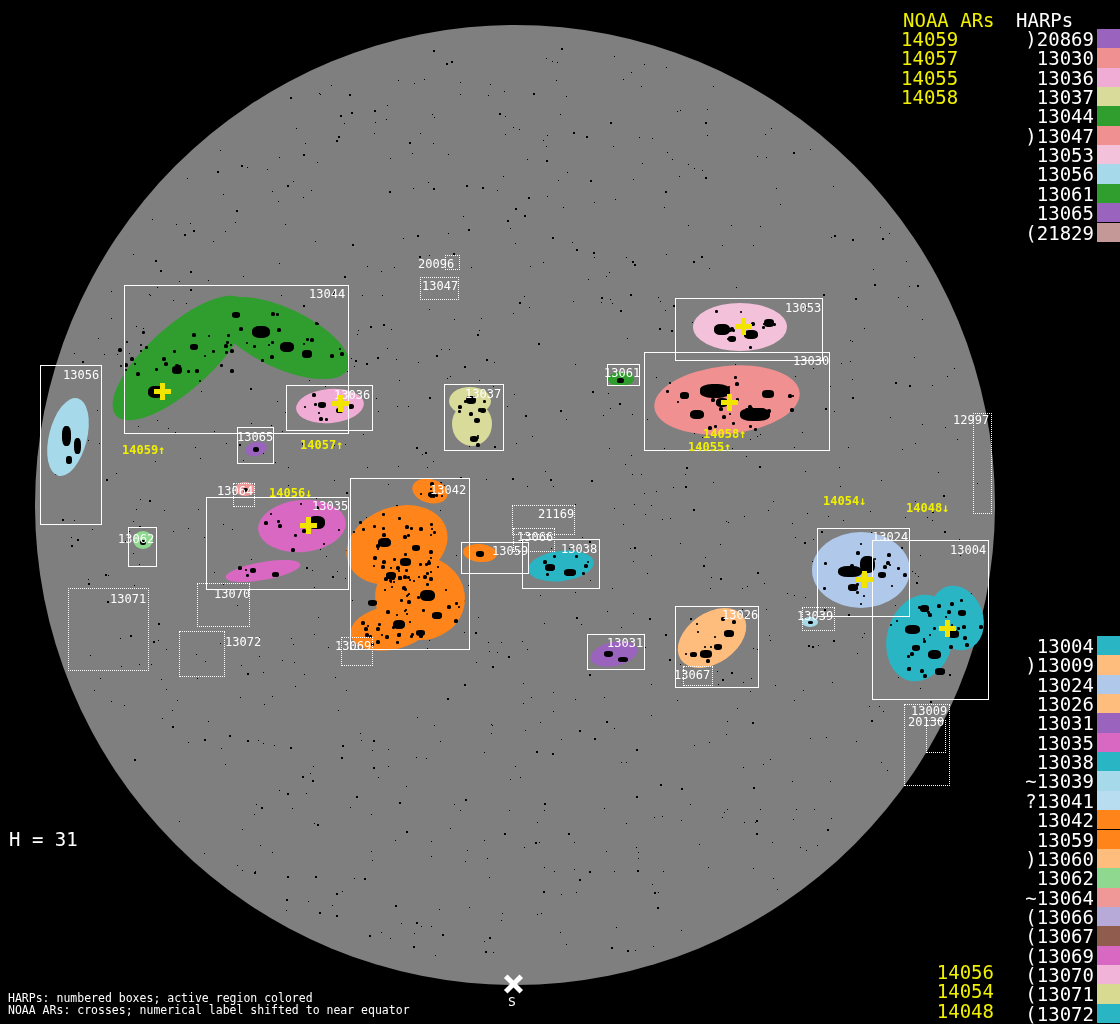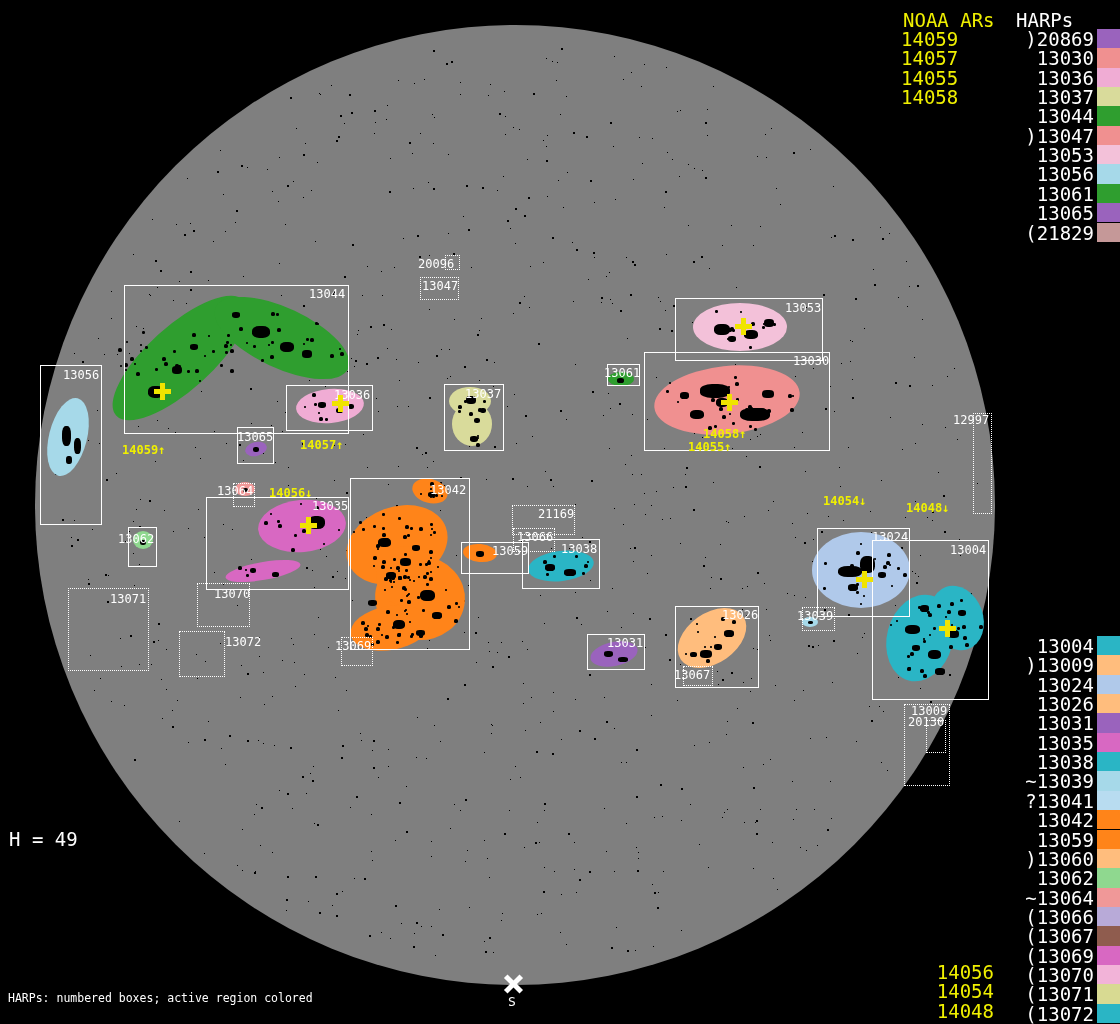--- a/index.html
+++ b/index.html
@@ -1519,20 +1519,21 @@
       <div class="swatch" style="top: 984.3px; height: 19.35px; background: rgb(216, 218, 146);"></div>
       <div class="abs wtxt listtxt" style="left: 954px; top: 1004.65px; width: 140px; text-align: right;">(13072</div>
       <div class="swatch" style="top: 1003.65px; height: 19.35px; background: rgb(42, 181, 197);"></div>
     </div>
   <div id="noaa-bottom-list">
       <div class="abs ytxt listtxt" style="left: 894px; top: 963px; width: 100px; text-align: right;">14056</div>
       <div class="abs ytxt listtxt" style="left: 894px; top: 982.35px; width: 100px; text-align: right;">14054</div>
       <div class="abs ytxt listtxt" style="left: 894px; top: 1001.7px; width: 100px; text-align: right;">14048</div>
     </div>
 
-  <div class="abs wtxt listtxt" style="left:9px;top:830px;">H = 49</div>
+  <div class="abs wtxt listtxt" style="left:9px;top:830px;">H = 31</div>
 
   <div class="abs wtxt ftr" style="left:8px;top:992px;">HARPs: numbered boxes; active region colored</div>
+  <div class="abs wtxt ftr" style="left:8px;top:1004px;">NOAA ARs: crosses; numerical label shifted to near equator</div>
 
   <div class="xmark" style="left:503px;top:974px;"></div>
   <div class="abs wtxt" style="left:508px;top:994px;font-size:13px;">S</div>
 
 </div>
 
 </body></html>

